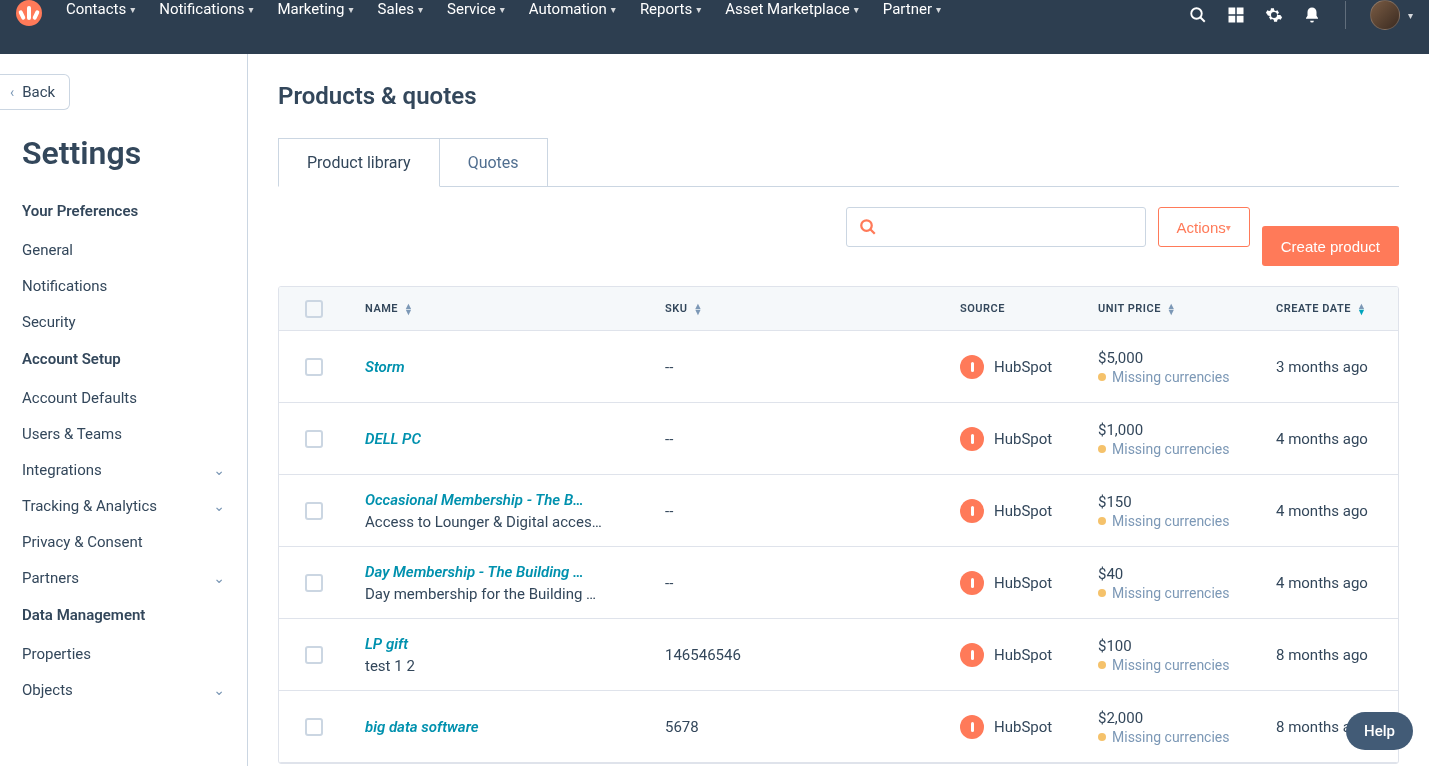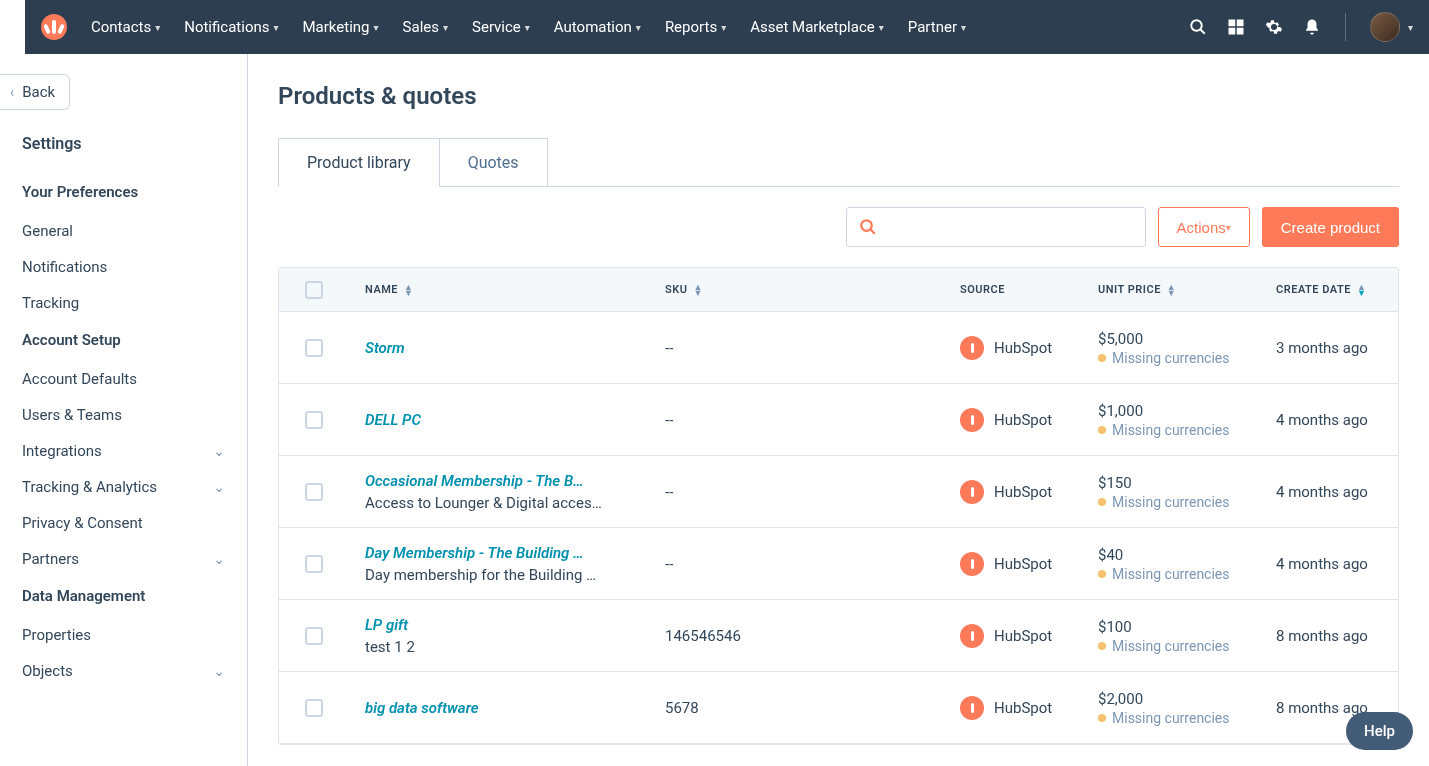--- a/index.html
+++ b/index.html
@@ -1,39 +1,39 @@
 <!DOCTYPE html>
 <html><head>
 <meta charset="utf-8">
 <style>
 * { box-sizing: border-box; margin: 0; padding: 0; }
 body { font-family: -apple-system, BlinkMacSystemFont, "Segoe UI", Roboto, Helvetica, Arial, sans-serif; background: #fff; color: #33475b; overflow: hidden; }
 
 
-.top-nav { height: 54px; background: #2d3e50; display: flex; align-items: center; padding: 0 16px; color: #fff; margin-left: 25px; }
+.top-nav { height: 54px; background: #2d3e50; display: flex; align-items: flex-start; padding: 0 16px; color: #fff; }
 .logo { width: 26px; height: 26px; background: #ff7a59; border-radius: 50%; position: relative; margin-right: 24px; }
 .logo::before, .logo::after { content:''; position:absolute; background:#fff; }
 .logo::before { width:4px; height:14px; left:11px; top:6px; border-radius:2px; }
 .logo::after { width:4px; height:10px; left:4px; top:10px; border-radius:2px; transform: rotate(-25deg); }
 .logo .dot { position:absolute; width:4px; height:10px; right:4px; top:10px; background:#fff; border-radius:2px; transform: rotate(25deg);}
 .nav-items { display:flex; gap: 24px; font-size: 15px; font-weight:400; }
 .nav-item { display:flex; align-items:center; gap:4px; cursor:pointer; color:#fff; }
 .caret { font-size:10px; opacity:.8; }
 .nav-right { margin-left:auto; display:flex; align-items:center; gap:20px; }
 .nav-icon { width:18px; height:18px; cursor:pointer; display:flex; align-items:center; justify-content:center; color:#fff; }
 .nav-sep { width:1px; height:28px; background: rgba(255,255,255,.25); margin: 0 4px; }
 .avatar { width:30px; height:30px; border-radius:50%; background: linear-gradient(135deg,#7a5c44,#3a2a20); border:1px solid rgba(255,255,255,.2); }
 .avatar-wrap { display:flex; align-items:center; gap:8px; cursor:pointer; }
 
 
 .page { display:flex; height: calc(766px - 54px); }
 .sidebar { width: 248px; border-right:1px solid #cbd6e2; padding: 20px 0 0 0; overflow-y:auto; position:relative; }
 .back-btn { display:inline-flex; align-items:center; gap:8px; border:1px solid #cbd6e2; border-left:none; border-radius: 0 6px 6px 0; padding: 8px 14px 8px 10px; margin-bottom: 24px; font-size:15px; color:#33475b; cursor:pointer; }
 .back-caret { color:#7c98b6; font-size:14px; }
-.settings-title { font-size: 16px; font-weight:600; padding: 0 22px 20px; color:#33475b; }
+.settings-title { font-size: 32px; font-weight:600; padding: 0 22px 20px; color:#33475b; }
 .section-header { font-size:15px; font-weight:600; padding: 10px 22px 12px; color:#33475b; }
 .side-item { display:flex; align-items:center; justify-content:space-between; padding: 9px 22px; font-size:15px; color:#33475b; cursor:pointer; }
 .side-item .chev { color:#7c98b6; font-size:14px; }
 
 
 .main { flex:1; padding: 28px 30px 0 30px; overflow:hidden; display:flex; flex-direction:column; }
 .page-title { font-size: 24px; font-weight:600; margin-bottom: 28px; color:#33475b; }
 .tabs { display:flex; }
 .tab { padding: 14px 28px; border:1px solid #cbd6e2; font-size:16px; cursor:pointer; color:#33475b; background:#fff; }
 .tab.active { border-bottom-color: #fff; position:relative; z-index:1; }
@@ -41,21 +41,21 @@
 .tab-line { height:1px; background:#cbd6e2; margin-top:-1px; }
 
 
 .toolbar { display:flex; justify-content:flex-end; gap:12px; padding: 20px 0; }
 .search-wrap { display:flex; align-items:center; border:1px solid #cbd6e2; border-radius:3px; width:300px; height:40px; padding:0 12px; }
 .search-wrap input { border:0; outline:0; flex:1; font-size:16px; color:#33475b; }
 .search-wrap input::placeholder { color:#7c98b6; }
 .search-wrap .sicon { color:#ff7a59; font-weight:bold; }
 .btn { height:40px; padding:0 18px; border-radius:3px; font-size:15px; display:inline-flex; align-items:center; cursor:pointer; border:1px solid transparent; font-weight:400;}
 .btn-sec { background:#fff; border-color:#ff7a59; color:#ff7a59; }
-.btn-pri { background:#ff7a59; color:#fff; }
+.btn-pri { background:#ff7a59; color:#fff;margin-top:19px; }
 
 
 .table { border:1px solid #dfe3eb; border-radius:3px; overflow:hidden; }
 .thead { display:flex; background:#f5f8fa; border-bottom:1px solid #dfe3eb; height:44px; align-items:center; padding:0 26px; }
 .th { font-size:11px; font-weight:600; letter-spacing:.5px; color:#33475b; display:flex; align-items:center; gap:6px; }
 .sort { color:#7c98b6; font-size:9px; line-height:6px; display:flex; flex-direction:column; }
 .sort.desc .down { color:#00a4bd; }
 .col-chk { width: 60px; }
 .col-name { flex: 0 0 300px; }
 .col-sku { flex: 0 0 295px; }
@@ -169,21 +169,21 @@
     <div class="settings-title">Settings</div>
     <div id="side-sections">
         <div class="section-header">Your Preferences</div>
         <div class="side-item">
           <span>General</span>
         </div>
         <div class="side-item">
           <span>Notifications</span>
         </div>
         <div class="side-item">
-          <span>Tracking</span>
+          <span>Security</span>
         </div>
         <div class="section-header">Account Setup</div>
         <div class="side-item">
           <span>Account Defaults</span>
         </div>
         <div class="side-item">
           <span>Users &amp; Teams</span>
         </div>
         <div class="side-item">
           <span>Integrations</span>

